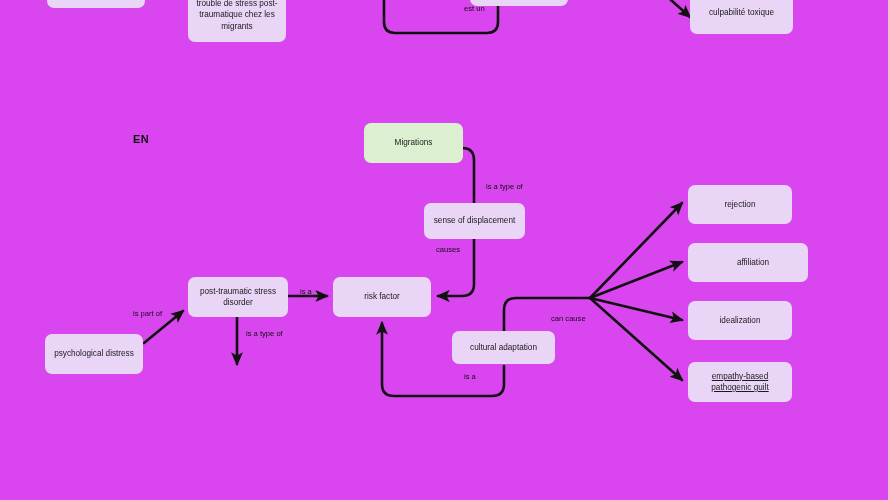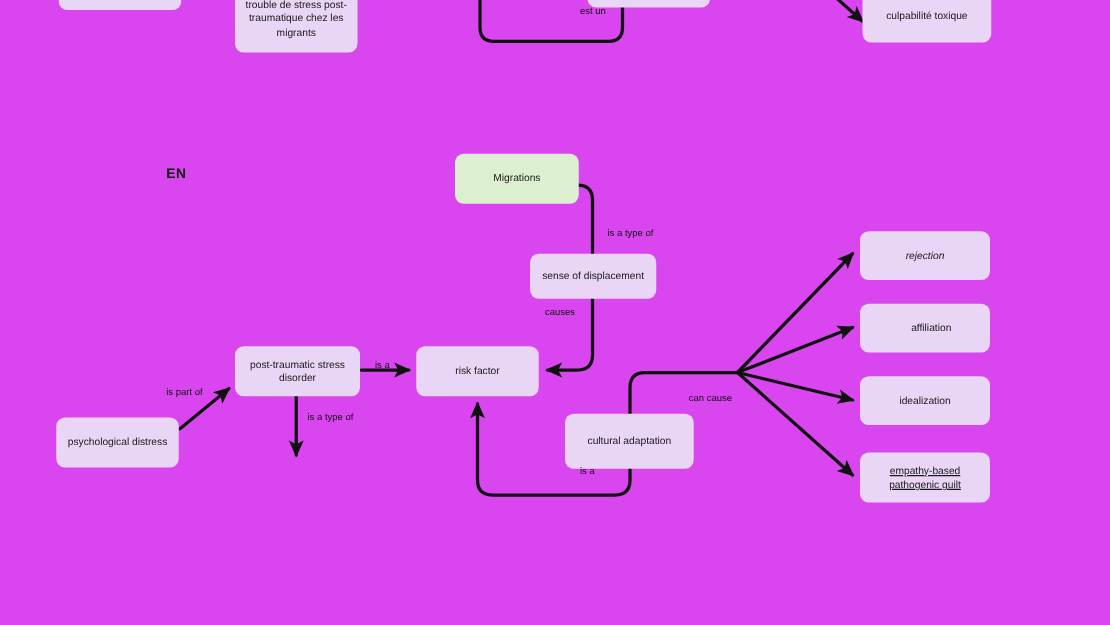--- a/index.html
+++ b/index.html
@@ -132,29 +132,29 @@
 
   <div class="node purple" style="left:333px; top:277px; width:98px; height:40px;text-align:center;">
     <span>risk factor</span>
   </div>
 
   <div class="node purple" style="left:45px; top:334px; width:98px; height:40px;">
     <span>psychological distress</span>
   </div>
 
 
-  <div class="node purple" style="left:452px; top:331px; width:103px; height:44px;">
+  <div class="node purple" style="left:452px; top:331px; width:103px; height:33px;">
     <span>cultural adaptation</span>
   </div>
 
-  <div class="node purple" style="left:688px; top:185px; width:104px; height:39px;font-style:italic;">
+  <div class="node purple" style="left:688px; top:185px; width:104px; height:39px;">
     <span>rejection</span>
   </div>
 
-  <div class="node purple" style="left:688px; top:243px; width:104px; height:39px;padding-left:15px;">
+  <div class="node purple" style="left:688px; top:243px; width:120px; height:39px;padding-left:15px;">
     <span>affiliation</span>
   </div>
 
   <div class="node purple" style="left:688px; top:301px; width:104px; height:39px;">
     <span>idealization</span>
   </div>
 
   <div class="node purple" style="left:688px; top:362px; width:104px; height:40px;text-decoration:underline;">
     <span>empathy-based pathogenic guilt</span>
   </div>

